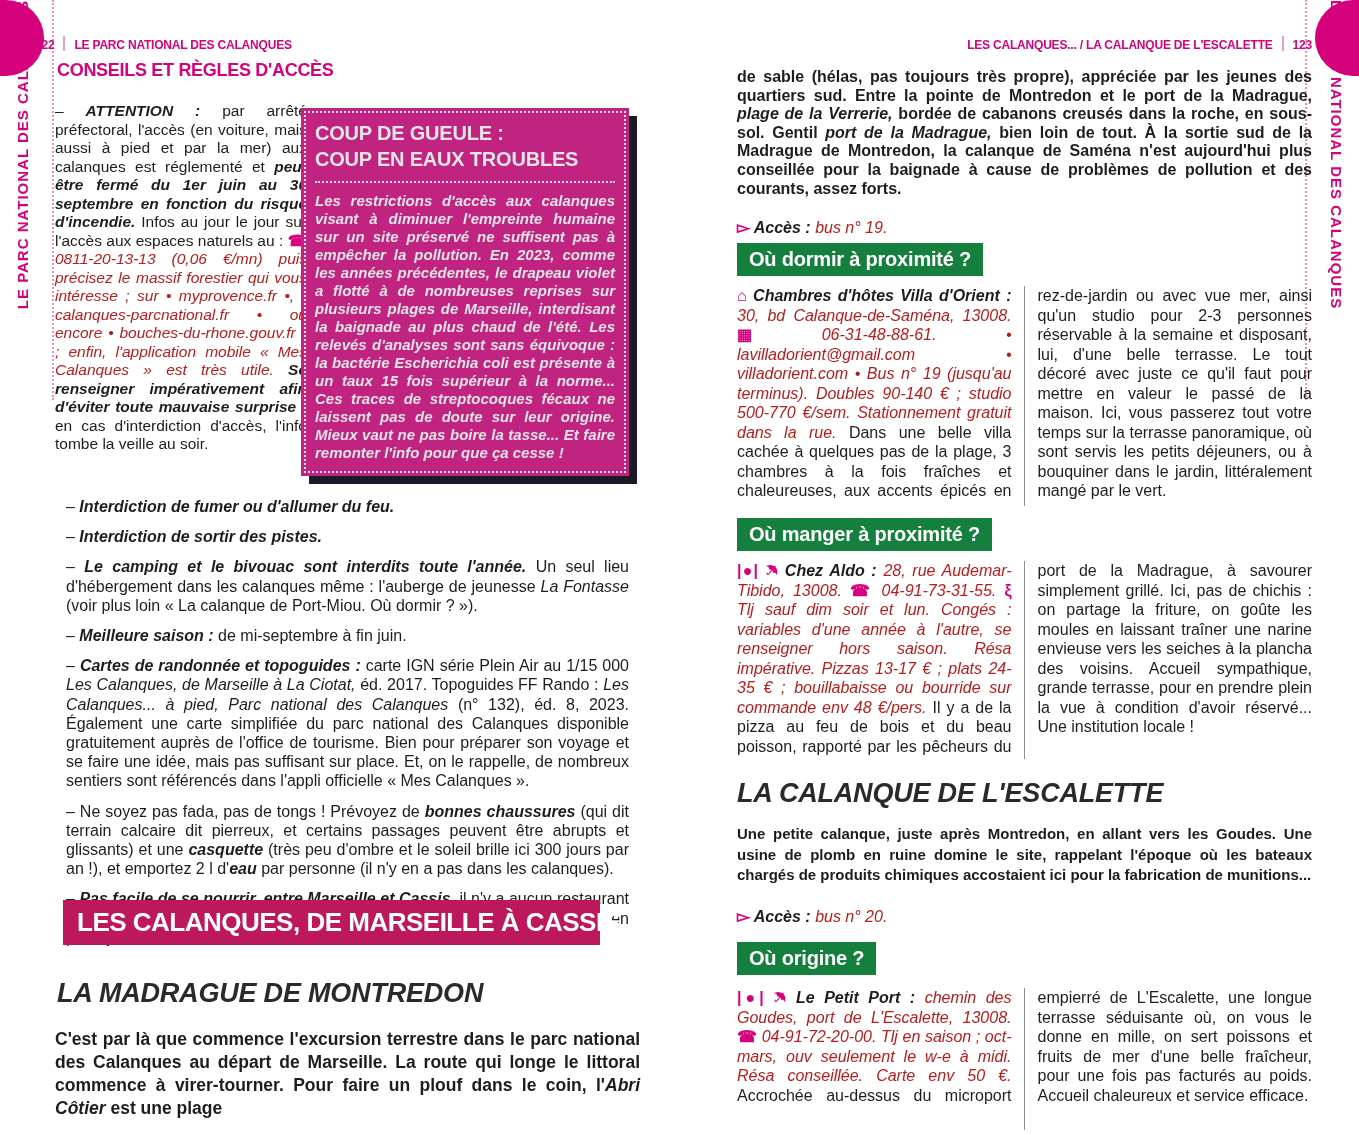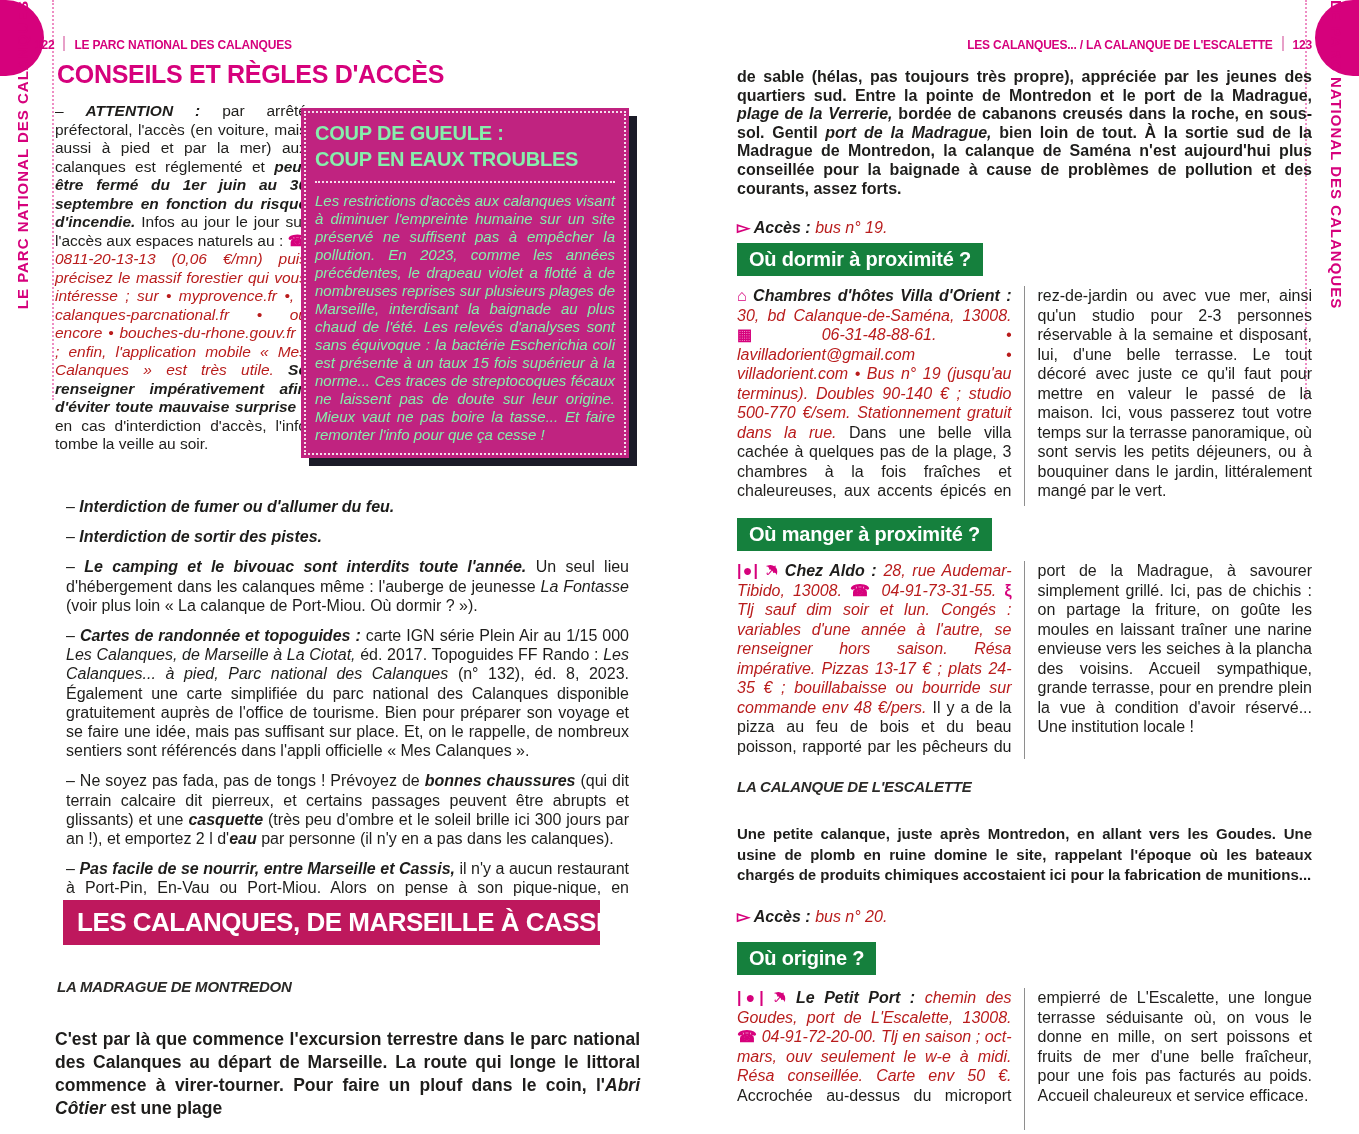--- a/index.html
+++ b/index.html
@@ -17,46 +17,46 @@
   .tab-dots.left{left:52px;}
   .tab-dots.right{right:52px;}
   
   .page{position:absolute;top:28px;height:1106px;}
   .page-left{left:35px;width:605px;}
   .page-right{left:737px;width:575px;}
   .pg-header{position:absolute;top:8px;font-weight:bold;font-size:12px;color:#d6017c;
              letter-spacing:-0.2px;white-space:nowrap;}
   .pg-header.rt{right:0;text-align:right;}
   .hbar{display:inline-block;width:2px;height:15px;background:#e7a0c8;margin:0 9px;vertical-align:-2px;}
-  .sec-title{position:absolute;top:32px;left:22px;margin:0;font-size:25px;font-weight:bold;
+  .sec-title{position:absolute;top:32px;left:22px;margin:0;font-size:18px;font-weight:bold;
              color:#d6017c;letter-spacing:-0.3px;}
   
   .just{text-align:justify;}
   .r-n{color:#1e1d1b;}
   .r-b{color:#1e1d1b;font-weight:bold;}
   .r-i{color:#1e1d1b;font-style:italic;}
   .r-bi{color:#1e1d1b;font-weight:bold;font-style:italic;}
   .r-pi{color:#b91c1c;font-style:italic;}
   .ic{color:#d6017c;font-weight:bold;font-style:normal;}
   .ic-terrace{display:inline-block;transform:rotate(40deg);}
   .ic-restaurant{letter-spacing:-1px;}
   .ic-arrow{font-size:1.05em;}
   
   .att-col{position:absolute;top:74px;left:20px;width:252px;font-size:15.5px;line-height:18.5px;}
-  .gueule-box{position:absolute;top:80px;left:266px;width:300px;background:#c02380;color:#86efac;
+  .gueule-box{position:absolute;top:80px;left:266px;width:300px;background:#c02380;color:#e5e5e5;
               padding:12px 14px 14px 14px;box-shadow:8px 8px 0 #1b1b28;
               outline:2px dotted rgba(255,255,255,.85);outline-offset:-5px;}
   .g-title{font-size:20px;font-weight:bold;line-height:26px;border-bottom:2px dotted rgba(255,255,255,.85);
            padding-bottom:9px;margin-bottom:9px;letter-spacing:-0.2px;}
-  .g-body{font-size:15px;line-height:18px;font-weight:normal;font-style:italic;}
+  .g-body{font-size:15px;line-height:18px;font-weight:bold;font-style:italic;}
   .rules{position:absolute;top:458px;left:20px;width:585px;font-size:16px;line-height:19.2px;}
   .rules p{margin:11px;}
   .banner{position:absolute;top:872px;left:28px;width:509px;background:#be185d;color:#ffffff;
           font-size:26px;font-weight:bold;padding:7px 14px;letter-spacing:-0.5px;white-space:nowrap;}
-  .sub-head{position:absolute;margin:0;font-size:15px;font-weight:bold;font-style:italic;
+  .sub-head{position:absolute;margin:0;font-size:27px;font-weight:bold;font-style:italic;
             color:#2b2a28;letter-spacing:-0.2px;}
   .madrague-title{top:950px;left:22px;}
   .intro{position:absolute;top:1000px;left:20px;width:585px;font-size:17.5px;line-height:23px;}
   
   .continuation{position:absolute;top:40px;left:0;width:575px;font-size:16px;line-height:18.6px;}
   .acces{position:absolute;left:0;font-size:16px;}
   .acces-1{top:189px;}
   .acces-2{top:878px;}
   .box-head{position:absolute;left:0;margin:0;background:#15803d;color:#ffffff;font-size:20px;
             font-weight:bold;padding:5px 12px;letter-spacing:-0.2px;white-space:nowrap;}
@@ -99,20 +99,21 @@
         <div>COUP DE GUEULE :</div>
         <div>COUP EN EAUX TROUBLES</div>
       </div>
       <p class="g-body just">Les restrictions d'accès aux calanques visant à diminuer l'empreinte humaine sur un site préservé ne suffisent pas à empêcher la pollution. En 2023, comme les années précédentes, le drapeau violet a flotté à de nombreuses reprises sur plusieurs plages de Marseille, interdisant la baignade au plus chaud de l'été. Les relevés d'analyses sont sans équivoque : la bactérie Escherichia coli est présente à un taux 15 fois supérieur à la norme... Ces traces de streptocoques fécaux ne laissent pas de doute sur leur origine. Mieux vaut ne pas boire la tasse... Et faire remonter l'info pour que ça cesse !</p>
     </div>
 
     <div class="rules just">
       <p><span class="r-n">– </span><span class="r-bi">Interdiction de fumer ou d'allumer du feu.</span></p>
       <p><span class="r-n">– </span><span class="r-bi">Interdiction de sortir des pistes.</span></p>
       <p><span class="r-n">– </span><span class="r-bi">Le camping et le bivouac sont interdits toute l'année.</span><span class="r-n"> Un seul lieu d'hébergement dans les calanques même : l'auberge de jeunesse </span><span class="r-i">La Fontasse</span><span class="r-n"> (voir plus loin « La calanque de Port-Miou. Où dormir ? »).</span></p>
+      <p><span class="r-n">– </span><span class="r-bi">Meilleure saison :</span><span class="r-n"> de mi-septembre à fin juin.</span></p>
       <p><span class="r-n">– </span><span class="r-bi">Cartes de randonnée et topoguides :</span><span class="r-n"> carte IGN série Plein Air au 1/15 000 </span><span class="r-i">Les Calanques, de Marseille à La Ciotat,</span><span class="r-n"> éd. 2017. Topoguides FF Rando : </span><span class="r-i">Les Calanques... à pied, Parc national des Calanques</span><span class="r-n"> (n° 132), éd. 8, 2023. Également une carte simplifiée du parc national des Calanques disponible gratuitement auprès de l'office de tourisme. Bien pour préparer son voyage et se faire une idée, mais pas suffisant sur place. Et, on le rappelle, de nombreux sentiers sont référencés dans l'appli officielle « Mes Calanques ».</span></p>
       <p><span class="r-n">– Ne soyez pas fada, pas de tongs ! Prévoyez de </span><span class="r-bi">bonnes chaussures</span><span class="r-n"> (qui dit terrain calcaire dit pierreux, et certains passages peuvent être abrupts et glissants) et une </span><span class="r-bi">casquette</span><span class="r-n"> (très peu d'ombre et le soleil brille ici 300 jours par an !), et emportez 2 l d'</span><span class="r-bi">eau</span><span class="r-n"> par personne (il n'y en a pas dans les calanques).</span></p>
       <p><span class="r-n">– </span><span class="r-bi">Pas facile de se nourrir, entre Marseille et Cassis,</span><span class="r-n"> il n'y a aucun restaurant à Port-Pin, En-Vau ou Port-Miou. Alors on pense à son pique-nique, en prévoyant de remettre les déchets dans son sac.</span></p>
     </div>
 
     <div class="banner">LES CALANQUES, DE MARSEILLE À CASSIS</div>
 
     <h3 class="sub-head madrague-title">LA MADRAGUE DE MONTREDON</h3>
 
     <p class="intro just"><span class="r-b">C'est par là que commence l'excursion terrestre dans le parc national des Calanques au départ de Marseille. La route qui longe le littoral commence à virer-tourner. Pour faire un plouf dans le coin, l'</span><span class="r-bi">Abri Côtier</span><span class="r-b"> est une plage</span></p>

